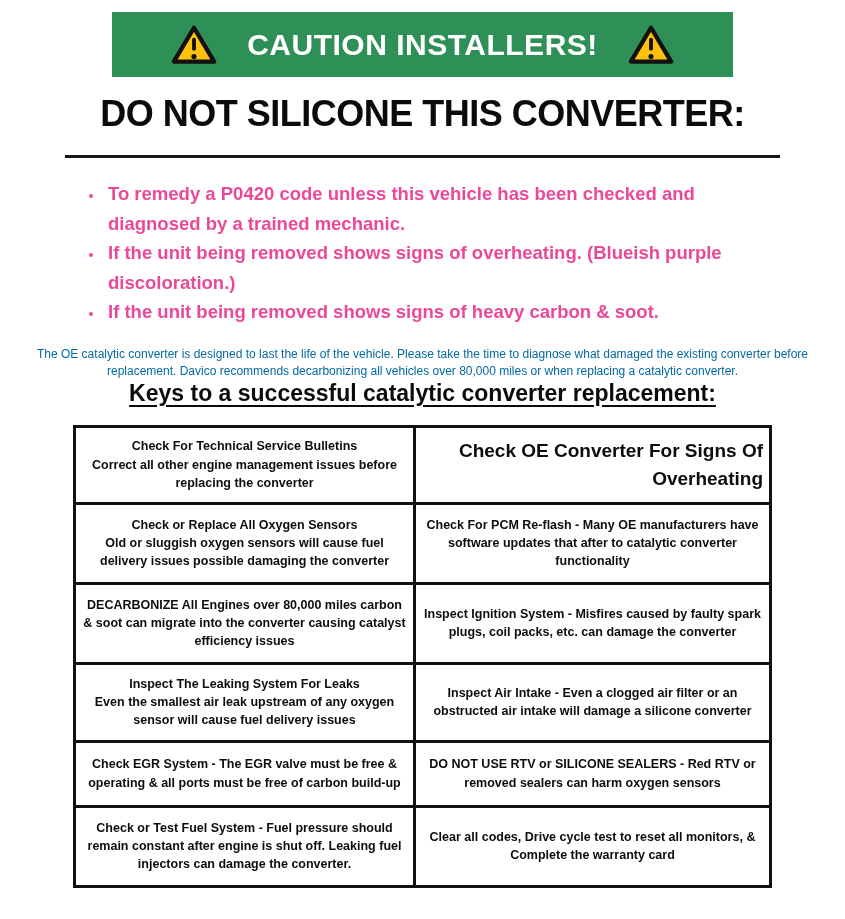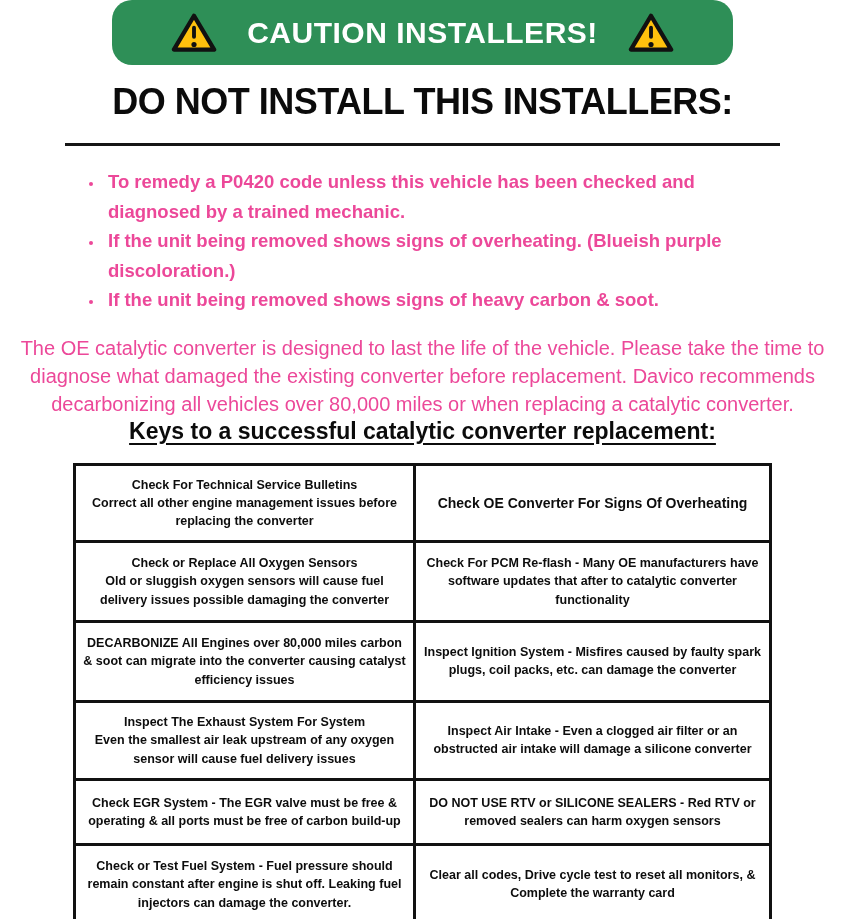--- a/index.html
+++ b/index.html
@@ -9,27 +9,26 @@
     height: 919px;
     font-family: "Liberation Sans", sans-serif;
     color: #111111;
     overflow: hidden;
   }
 
   
   .banner {
     width: 621px;
     height: 65px;
-    margin: 0 auto;
+    margin: 12px auto;
     background: #2e8f57;
     display: flex;
     align-items: center;
     justify-content: center;
     gap: 30px;
-    border-radius: 20px;
   }
   .banner-text {
     color: #ffffff;
     font-weight: bold;
     font-size: 30px;
     letter-spacing: 0.5px;
     white-space: nowrap;
   }
   .tri-icon { display: inline-flex; }
 
@@ -64,24 +63,24 @@
     padding-left: 4px;
     color: #ec4899;
   }
   .bullet-list li::marker { font-size: 14px; }
 
   
   .intro-paragraph {
     width: 834px;
     margin: 19px auto 0 auto;
     text-align: center;
-    font-size: 20px;
+    font-size: 12px;
     font-weight: normal;
     line-height: 1.4;
-    color: #ec4899;
+    color: #0369a1;
   }
 
   
   .keys-heading {
     text-align: center;
     font-size: 23px;
     font-weight: bold;
     text-decoration: underline;
     text-underline-offset: 4px;
     color: #0b0b0b;
@@ -106,21 +105,21 @@
     color: #0d0d0d;
   }
   .keys-table col.c-left  { width: 340px; }
   .keys-table col.c-right { width: 356px; }
   .keys-table tr.r1 td { height: 77px; }
   .keys-table tr.r2 td { height: 80px; }
   .keys-table tr.r3 td { height: 80px; }
   .keys-table tr.r4 td { height: 78px; }
   .keys-table tr.r5 td { height: 65px; }
   .keys-table tr.r6 td { height: 80px; }
-  .keys-table td.lg { font-size: 14px; }
+  .keys-table td.lg { font-size: 19px; text-align: right; }
 </style>
 </head>
 <body>
 
 <div class="banner">
   <span class="tri-icon">
     <svg width="46" height="42" viewBox="0 0 64 58" aria-hidden="true">
       <path d="M32 5 L60 52 H4 Z" fill="#ffc10d" stroke="#111111" stroke-width="6" stroke-linejoin="round"></path>
       <rect x="29.3" y="19" width="5.4" height="18" rx="2.7" fill="#111111"></rect>
       <circle cx="32" cy="45" r="3.6" fill="#111111"></circle>
@@ -129,21 +128,21 @@
   <span class="banner-text">CAUTION INSTALLERS!</span>
   <span class="tri-icon">
     <svg width="46" height="42" viewBox="0 0 64 58" aria-hidden="true">
       <path d="M32 5 L60 52 H4 Z" fill="#ffc10d" stroke="#111111" stroke-width="6" stroke-linejoin="round"></path>
       <rect x="29.3" y="19" width="5.4" height="18" rx="2.7" fill="#111111"></rect>
       <circle cx="32" cy="45" r="3.6" fill="#111111"></circle>
     </svg>
   </span>
 </div>
 
-<h1 class="main-title">DO NOT INSTALL THIS INSTALLERS:</h1>
+<h1 class="main-title">DO NOT SILICONE THIS CONVERTER:</h1>
 
 <hr class="divider">
 
 <ul class="bullet-list">
   <li>To remedy a P0420 code unless this vehicle has been checked and diagnosed by a trained mechanic.</li>
   <li>If the unit being removed shows signs of overheating. (Blueish purple discoloration.)</li>
   <li>If the unit being removed shows signs of heavy carbon &amp; soot.</li>
 </ul>
 
 <p class="intro-paragraph">The OE catalytic converter is designed to last the life of the vehicle. Please take the time to diagnose what damaged the existing converter before replacement. Davico recommends decarbonizing all vehicles over 80,000 miles or when replacing a catalytic converter.</p>
@@ -164,21 +163,21 @@
     <tr class="r2">
       <td>Check or Replace All Oxygen Sensors
 Old or sluggish oxygen sensors will cause fuel delivery issues possible damaging the converter</td>
       <td>Check For PCM Re-flash - Many OE manufacturers have software updates that after to catalytic converter functionality</td>
     </tr>
     <tr class="r3">
       <td>DECARBONIZE All Engines over 80,000 miles carbon &amp; soot can migrate into the converter causing catalyst efficiency issues</td>
       <td>Inspect Ignition System - Misfires caused by faulty spark plugs, coil packs, etc. can damage the converter</td>
     </tr>
     <tr class="r4">
-      <td>Inspect The Exhaust System For System
+      <td>Inspect The Leaking System For Leaks
 Even the smallest air leak upstream of any oxygen sensor will cause fuel delivery issues</td>
       <td>Inspect Air Intake - Even a clogged air filter or an obstructed air intake will damage a silicone converter</td>
     </tr>
     <tr class="r5">
       <td>Check EGR System - The EGR valve must be free &amp; operating &amp; all ports must be free of carbon build-up</td>
       <td>DO NOT USE RTV or SILICONE SEALERS - Red RTV or removed sealers can harm oxygen sensors</td>
     </tr>
     <tr class="r6">
       <td>Check or Test Fuel System - Fuel pressure should remain constant after engine is shut off.  Leaking fuel injectors can damage the converter.</td>
       <td>Clear all codes,  Drive cycle test to reset all monitors, &amp; Complete the warranty card</td>

